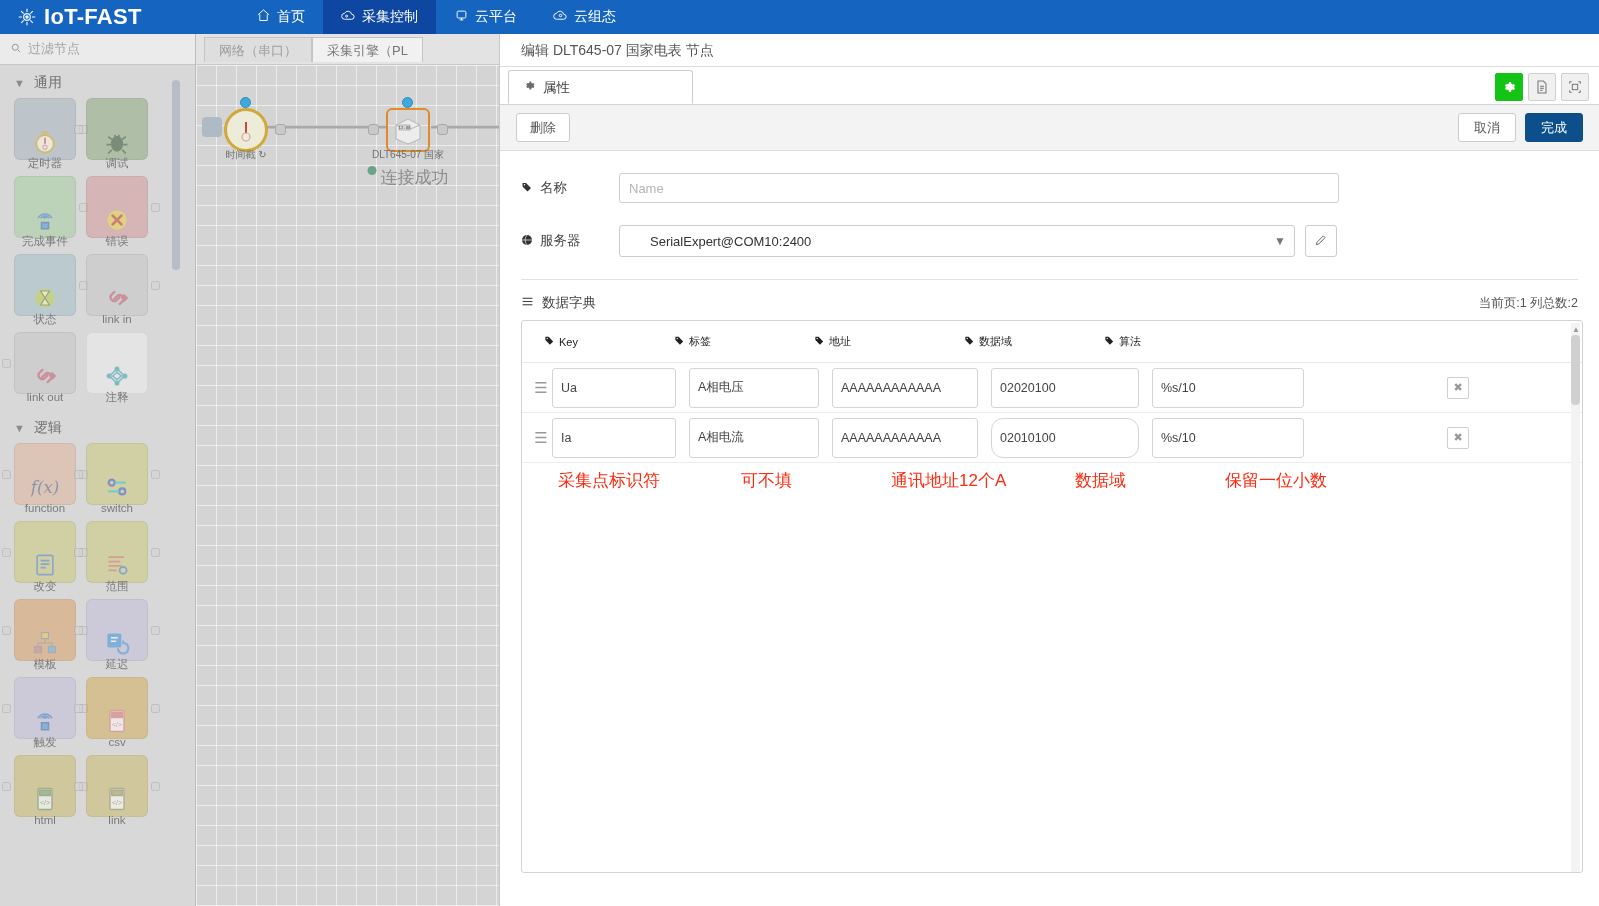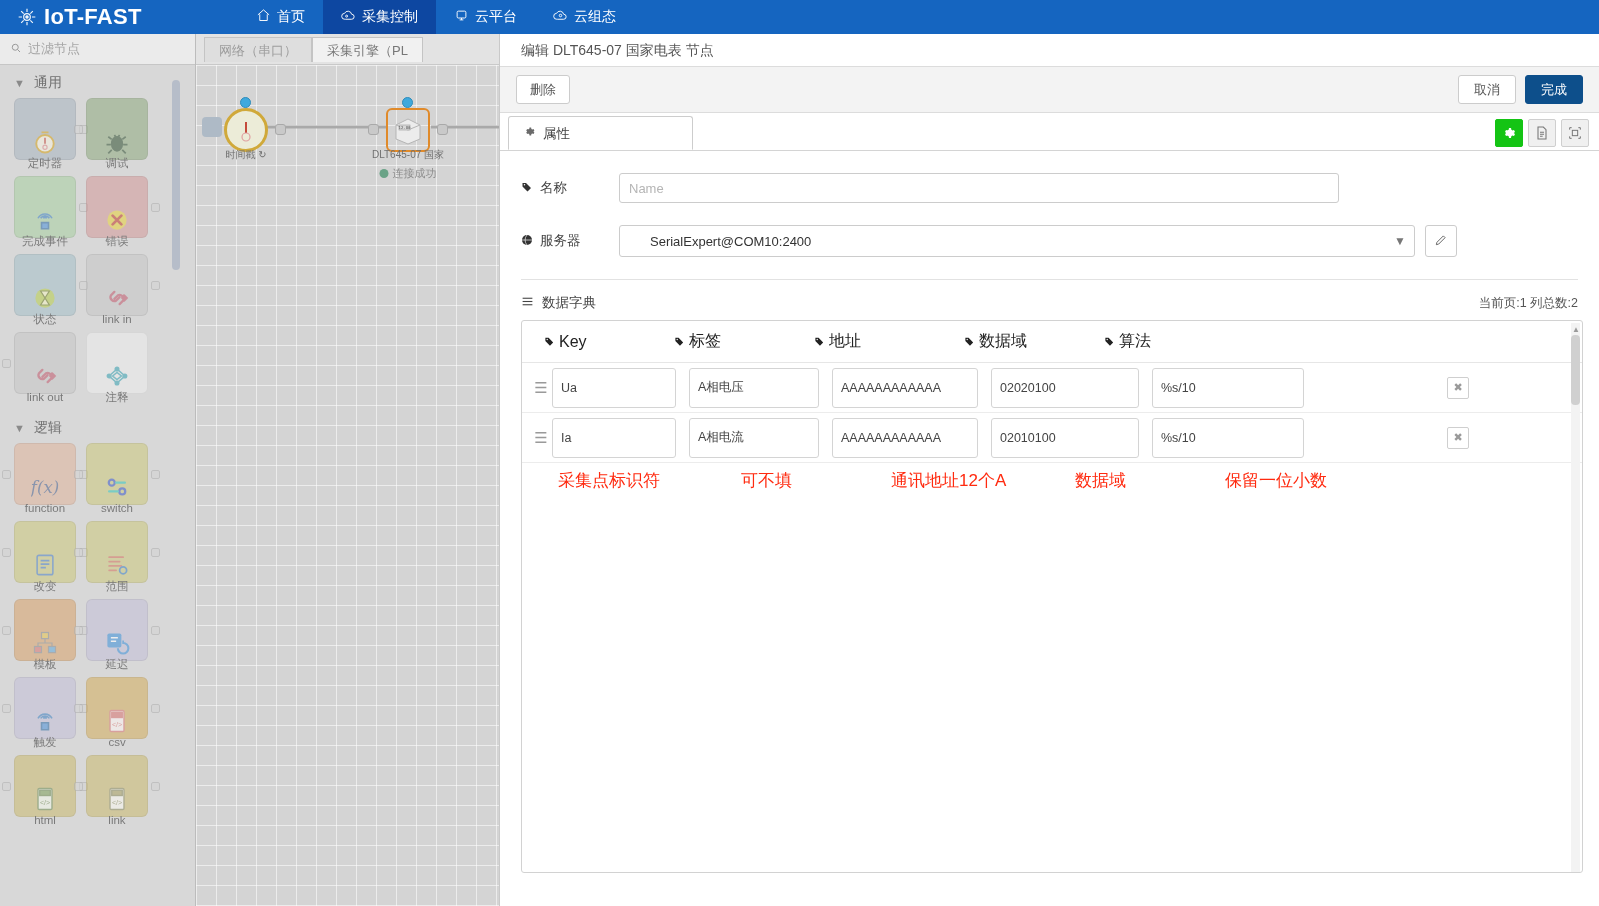--- a/index.html
+++ b/index.html
@@ -64,22 +64,22 @@
   .flow-tab.active { background:#f1f1f1; color:#777; }
   #grid { position:absolute; top:31px; left:0; right:0; bottom:0;
           background-color:#d4d4d4;
           background-image:linear-gradient(to right, rgba(255,255,255,.55) 1px, transparent 1px),
                            linear-gradient(to bottom, rgba(255,255,255,.55) 1px, transparent 1px);
           background-size:20px 20px; }
   .fnode { position:absolute; }
   .fnode .nlabel { position:absolute; top:40px; left:50%; transform:translateX(-50%);
                    white-space:nowrap; font-size:10px; color:#707070; }
   .fnode .nstatus { position:absolute; top:58px; left:50%; transform:translateX(-50%);
-                    white-space:nowrap; font-size:11px; color:#8d8d8d;
-                    display:flex; align-items:center; gap:4px; }
+                    white-space:nowrap; font-size:17px; color:#8d8d8d;
+                    display:flex; gap:4px; }
   .dotgreen { width:9px; height:9px; border-radius:50%; background:#6aa387; display:inline-block; }
   .bluedot { width:11px; height:11px; border-radius:50%; background:#3fa9dd; border:1px solid #2e8cba; }
   .npin { width:11px; height:11px; border-radius:3px; background:#c9c9c9; border:1px solid #a9a9a9; }
   
   #panel { position:absolute; top:34px; left:499px; width:1100px; height:872px;
            background:#fff; border-left:1px solid #c9c9c9; }
   #panel-title { height:33px; line-height:33px; padding-left:21px; font-size:14px;
                  color:#555; border-bottom:1px solid #dcdcdc; }
   #panel-tools { height:46px; background:#f3f3f3; border-bottom:1px solid #dcdcdc;
                  display:flex; align-items:center; padding:0 16px; }
@@ -97,40 +97,40 @@
   .ticon { width:28px; height:28px; border:1px solid #cfcfcf; background:#f0f0f0;
            display:flex; align-items:center; justify-content:center; border-radius:2px; }
   .ticon.green { background:#14c414; border-color:#14c414; }
   #form { padding:22px 0 0 0; }
   .frow { display:flex; align-items:center; margin:0 0 22px 21px; }
   .flabel { width:98px; font-size:13.5px; color:#444; display:flex; align-items:center; gap:7px; }
   .ipt { height:30px; border:1px solid #ccc; border-radius:3px; padding:0 9px;
          font-size:13px; color:#333; font-family:"Liberation Sans",sans-serif; background:#fff; }
   .ipt::placeholder { color:#b5b5b5; }
   #name-input { width:720px; }
-  #server-select { width:796px; height:32px; appearance:none; -webkit-appearance:none;
+  #server-select { width:676px; height:32px; appearance:none; -webkit-appearance:none;
                    background-image:none; padding-right:24px;padding-left:30px; }
   .selwrap { position:relative; }
   .selwrap .chev { position:absolute; right:9px; top:9px; color:#777; font-size:12px; pointer-events:none; }
   #pencil-btn { width:32px; height:32px; margin-left:10px; border:1px solid #ccc;
                 border-radius:3px; background:#fff; display:flex; align-items:center; justify-content:center; }
   hr.sep { border:none; border-top:1px solid #e2e2e2; margin:4px 21px 0 21px; }
   
   #dict-head { display:flex; align-items:center; margin:14px 21px 8px 21px; }
   #dict-title { display:flex; align-items:center; gap:8px; font-size:13.5px; color:#444; }
   #dict-meta { margin-left:auto; font-size:12.5px; color:#555; }
   #dict-box { margin:0 16px 0 21px; border:1px solid #d2d2d2; border-radius:3px;
               height:553px; position:relative; background:#fff; overflow:hidden; }
   #dict-scroll { position:absolute; right:2px; top:2px; width:9px; height:549px; background:#f3f3f3; }
   #dict-scroll .thumb { position:absolute; top:12px; left:0; width:9px; height:70px;
                         background:#d0d0d0; border-radius:4px; }
   .arrow-up { position:absolute; top:2px; left:1px; color:#9a9a9a; font-size:8px; }
   .dhead { display:flex; align-items:center; height:42px; border-bottom:1px solid #e6e6e6;
            padding-left:22px; }
-  .dhead .col { font-size:16px; color:#222; display:flex; align-items:center; gap:4px; }
+  .dhead .col { font-size:11px; color:#222; display:flex; align-items:center; gap:4px; }
   .drow { display:flex; align-items:center; height:50px; border-bottom:1px solid #ececec;
           padding-left:8px; }
   .drow .grip { width:22px; color:#9a9a9a; font-size:15px; text-align:center; cursor:grab; }
   .cell-ipt { height:40px; border:1px solid #d4d4d4; border-radius:3px; padding:0 8px;
               font-size:12.5px; color:#444; background:#fff; font-family:"Liberation Sans",sans-serif; }
   .del-x { width:22px; height:22px; border:1px solid #cfcfcf; border-radius:2px; background:#fff;
            color:#9a9a9a; font-size:11px; display:flex; align-items:center; justify-content:center; }
   .annot { position:absolute; color:#ff2a0f; font-size:17px; white-space:nowrap; }
   
   .w-key{width:130px;} .w-tag{width:140px;} .w-addr{width:150px;} .w-dom{width:140px;} .w-alg{width:145px;}
@@ -461,28 +461,20 @@
         <span class="dotgreen"></span>
         <span>连接成功</span>
       </span>
     </div>
   </div>
 </div>
 
 <div id="panel">
   <div id="panel-title">编辑 DLT645-07 国家电表 节点</div>
 
-  <div id="panel-tools">
-    <button class="btn btn-light">删除</button>
-    <div style="margin-left:auto;display:flex;gap:9px">
-      <button class="btn btn-light" style="width:58px;justify-content:center">取消</button>
-      <button class="btn btn-primary" style="width:58px;justify-content:center">完成</button>
-    </div>
-  </div>
-
   <div id="panel-tabs">
     <div class="ptab">
       <span>
         <svg viewBox="0 0 24 24" width="13" height="13" fill="#6a6a6a">
             <path d="M12 8a4 4 0 100 8 4 4 0 000-8zm0 6a2 2 0 110-4 2 2 0 010 4z"></path>
             <path d="M19 12l2-1.5-1.5-3-2.4.7a7 7 0 00-1.6-1L15 4.5h-3l-.5 2.7a7 7 0 00-1.6 1L7.5 7.5 6 10.5 8 12l-2 1.5 1.5 3 2.4-.7a7 7 0 001.6 1L12 19.5h3l.5-2.7a7 7 0 001.6-1l2.4.7 1.5-3z"></path>
           </svg>
       </span>
       <span>属性</span>
     </div>
@@ -498,20 +490,28 @@
             <path d="M6 3h8l4 4v14H6z"></path>
             <path d="M9 11h6M9 14h6M9 17h4"></path>
           </svg>
       </div>
       <div class="ticon">
         <svg viewBox="0 0 24 24" width="16" height="16" fill="none" stroke="#777" stroke-width="1.5">
             <path d="M4 4h3M17 4h3M4 20h3M17 20h3M4 4v3M20 4v3M4 17v3M20 17v3"></path>
             <rect x="8" y="8" width="8" height="8"></rect>
           </svg>
       </div>
+    </div>
+  </div>
+
+  <div id="panel-tools">
+    <button class="btn btn-light">删除</button>
+    <div style="margin-left:auto;display:flex;gap:9px">
+      <button class="btn btn-light" style="width:58px;justify-content:center">取消</button>
+      <button class="btn btn-primary" style="width:58px;justify-content:center">完成</button>
     </div>
   </div>
 
   <div id="form">
     <div class="frow">
       <span class="flabel">
         <span>
           <svg viewBox="0 0 24 24" width="12" height="12" fill="#333">
               <path d="M3 11V4h7l10 10-7 7L3 11zm4-5a1.5 1.5 0 100 3 1.5 1.5 0 000-3z"></path>
             </svg>
@@ -603,21 +603,21 @@
       <input class="cell-ipt w-dom" style="width: 148px; margin-right: 13px;" value="02020100">
       <input class="cell-ipt w-alg" style="width: 152px;" value="%s/10">
       <span class="del-x" style="margin-left:143px">✖</span>
     </div>
 
     <div class="drow">
       <span class="grip">☰</span>
       <input class="cell-ipt w-key" style="width: 124px; margin-right: 13px;" value="Ia">
       <input class="cell-ipt w-tag" style="width: 130px; margin-right: 13px;" value="A相电流">
       <input class="cell-ipt w-addr" style="width: 146px; margin-right: 13px;" value="AAAAAAAAAAAA">
-      <input class="cell-ipt w-dom" style="width: 148px; margin-right: 13px;" value="02010100">
+      <input class="cell-ipt w-dom" style="width: 148px; margin-right: 13px; border-radius: 12px;" value="02010100">
       <input class="cell-ipt w-alg" style="width: 152px;" value="%s/10">
       <span class="del-x" style="margin-left:143px">✖</span>
     </div>
 
     <div id="dict-scroll">
       <span class="arrow-up">▲</span>
       <span class="thumb"></span>
     </div>
   </div>
 

